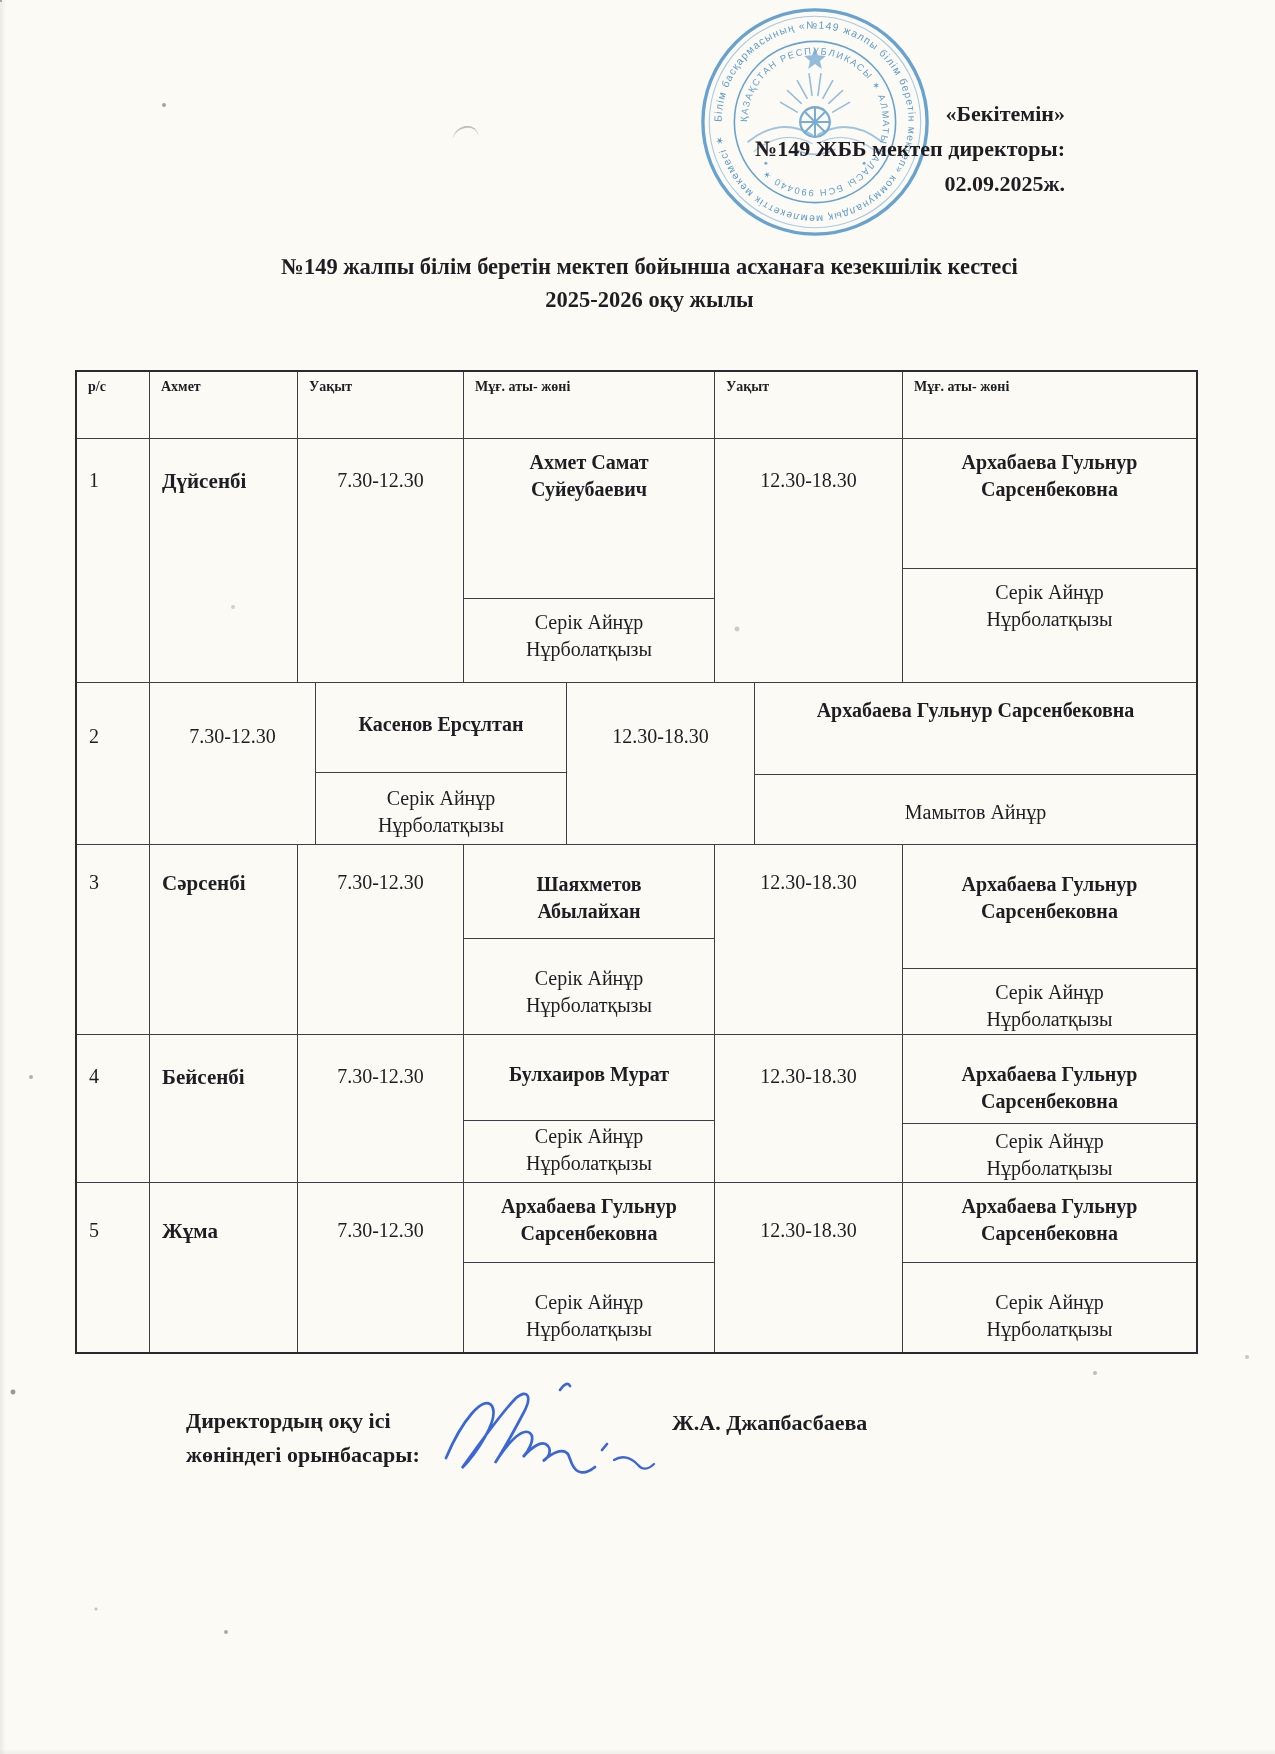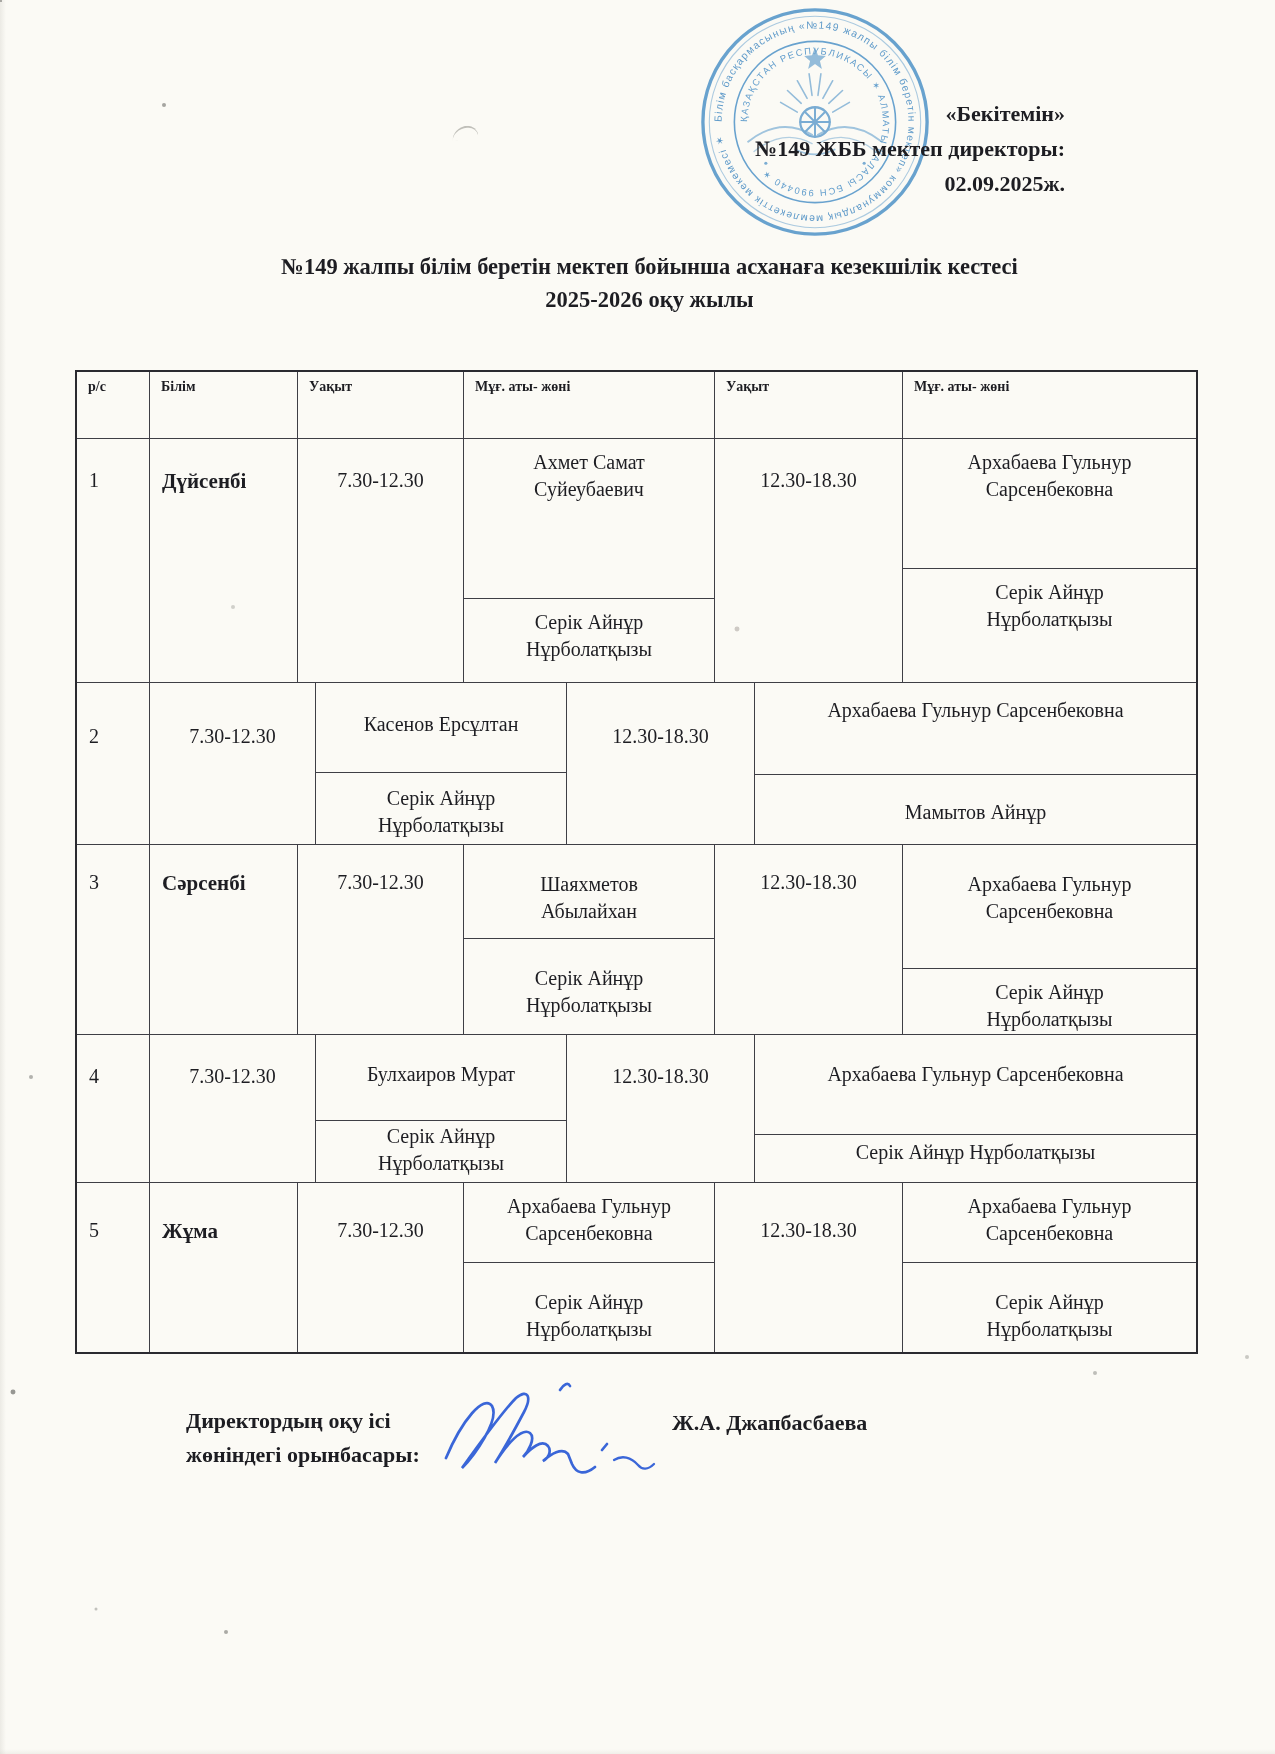--- a/index.html
+++ b/index.html
@@ -51,21 +51,21 @@
   .td + .td{border-left:1.7px solid #3e3e45;}
   .c1{width:72px;}  .c2{width:148px;} .c3{width:166px;}
   .c4{width:251px;} .c5{width:188px;} .c6{flex:1 1 auto;width:auto;}
   .thead{height:66px;font-weight:bold;font-size:14px;}
   .thead .td{padding:7px 6px 0 11px;}
   .day{font-weight:bold;font-size:21px;}
   .plain{padding:30px 4px 0 12px;}
   .timec{text-align:center;padding-left:4px;}
   .split{display:flex;flex-direction:column;padding:0;}
   .sub{box-sizing:border-box;display:block;text-align:center;padding-top:8px;line-height:27px;}
-  .sub.top{border-bottom:1.7px solid #3e3e45;}
+  .sub.top{border-bottom:1.7px solid #3e3e45;font-weight:bold;}
   .sub.bot{flex:1 1 auto;}
   .c4 .sub{padding-left:28px;padding-right:28px;}
   .c6 .sub{padding-left:44px;padding-right:44px;}
   .pt12{padding-top:12px;} .pt14{padding-top:14px;} .pt24{padding-top:24px;}
   .pt26{padding-top:26px;} .pt28{padding-top:28px;} .pt2{padding-top:2px;}
   .pt4{padding-top:4px;} .pt6{padding-top:6px;margin-top:20px;} .pt10{padding-top:10px;}
   .row-2 .plain{padding-top:42px;} .row-3 .plain{padding-top:26px;}
   .row-5 .plain{padding-top:36px;}
 
   
@@ -132,21 +132,21 @@
 
   <div class="title-block">
     <div>№149 жалпы білім беретін мектеп бойынша асханаға кезекшілік кестесі</div>
     <div>2025-2026 оқу жылы</div>
   </div>
 
   <div class="dtable">
 
     <div class="trow thead">
       <div class="td c1">р/с</div>
-      <div class="td c2">Білім</div>
+      <div class="td c2">Ахмет</div>
       <div class="td c3">Уақыт</div>
       <div class="td c4">Мұғ. аты- жөні</div>
       <div class="td c5">Уақыт</div>
       <div class="td c6">Мұғ. аты- жөні</div>
     </div>
 
     <div class="trow row-1" style="height:244px">
       <div class="td c1 plain">1</div>
       <div class="td c2 plain day">Дүйсенбі</div>
       <div class="td c3 plain timec">7.30-12.30</div>
@@ -185,20 +185,21 @@
       </div>
       <div class="td c5 plain timec">12.30-18.30</div>
       <div class="td c6 split">
         <div class="sub top pt6" style="height:104px">Архабаева Гульнур Сарсенбековна</div>
         <div class="sub bot pt10">Серік Айнұр Нұрболатқызы</div>
       </div>
     </div>
 
     <div class="trow row-4" style="height:148px">
       <div class="td c1 plain">4</div>
+      <div class="td c2 plain day">Бейсенбі</div>
       <div class="td c3 plain timec">7.30-12.30</div>
       <div class="td c4 split">
         <div class="sub top pt26" style="height:86px">Булхаиров Мурат</div>
         <div class="sub bot pt2">Серік Айнұр Нұрболатқызы</div>
       </div>
       <div class="td c5 plain timec">12.30-18.30</div>
       <div class="td c6 split">
         <div class="sub top pt6" style="height:80px">Архабаева Гульнур Сарсенбековна</div>
         <div class="sub bot pt4">Серік Айнұр Нұрболатқызы</div>
       </div>

